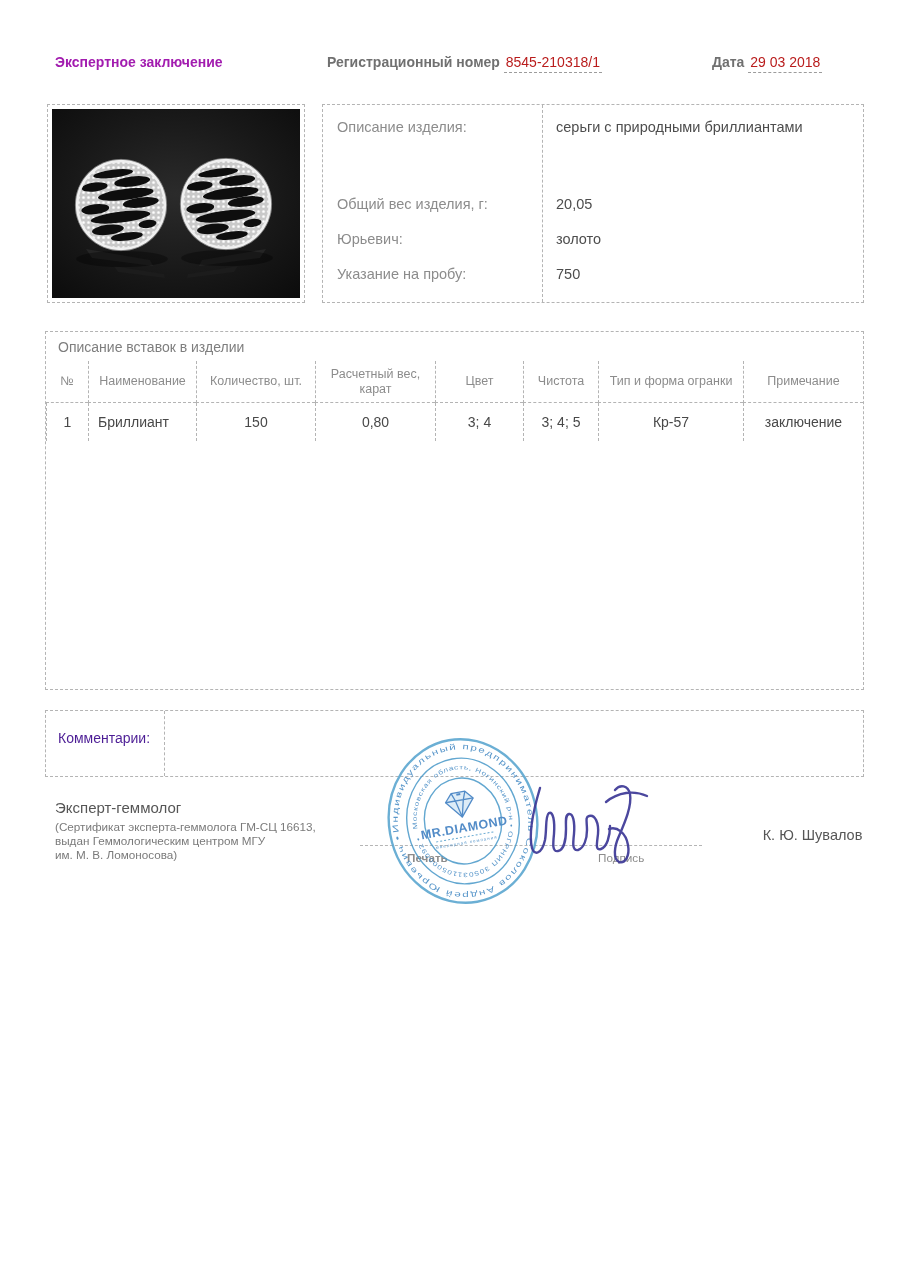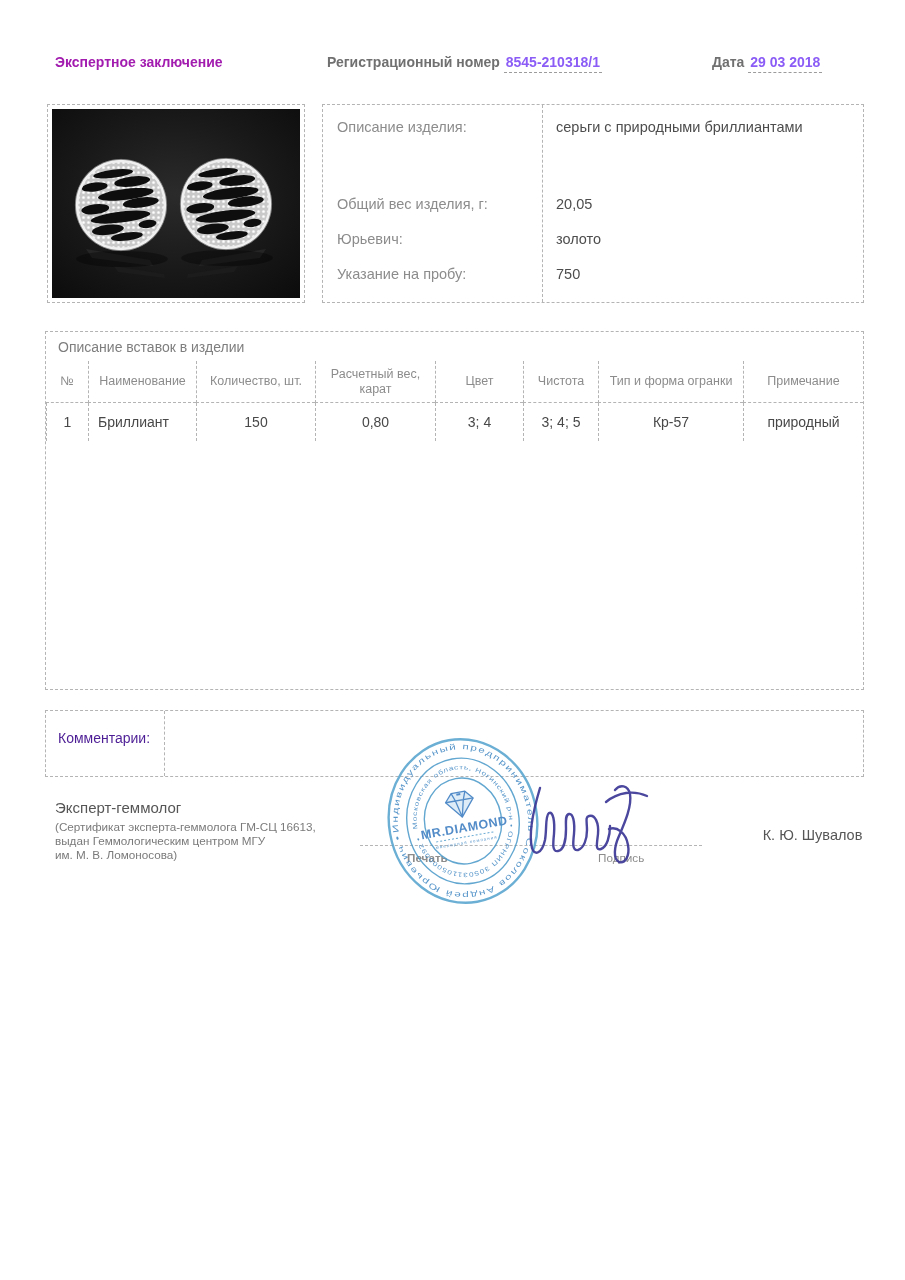--- a/index.html
+++ b/index.html
@@ -6,21 +6,21 @@
   body{font-family:"Liberation Sans", sans-serif; -webkit-font-smoothing:antialiased;}
   .page{position:relative;width:905px;height:1280px;background:#ffffff;overflow:hidden;}
 
   .abs{position:absolute;}
 
   
   .doc-title{left:55px;top:54px;font-size:14px;font-weight:bold;color:#a21caf;}
   .reg-block{left:327px;top:54px;font-size:14px;color:#6f6f6f;}
   .date-block{left:712px;top:54px;font-size:14px;color:#6f6f6f;}
   .hdr-label{font-weight:bold;color:#707070;}
-  .hdr-value{font-weight:bold;color:#8b5cf6;border-bottom:1px dashed #9c9c9c;padding:0 2px 2px 2px;margin-top:45px;}
+  .hdr-value{font-weight:normal;color:#b91c1c;border-bottom:1px dashed #9c9c9c;padding:0 2px 2px 2px;margin-top:45px;}
 
   
   .dash-box{border:1px dashed #b4b4b4;box-sizing:border-box;background:#fff;}
 
   
   .photo-box{left:47px;top:104px;width:258px;height:199px;padding:4px;}
   .photo-box svg{display:block;}
 
   
   .info-box{left:322px;top:104px;width:542px;height:199px;}
@@ -153,21 +153,21 @@
       <div class="th">Тип и форма огранки</div>
       <div class="th">Примечание</div>
 
       <div class="td">1</div>
       <div class="td name">Бриллиант</div>
       <div class="td">150</div>
       <div class="td">0,80</div>
       <div class="td">3; 4</div>
       <div class="td">3; 4; 5</div>
       <div class="td">Кр-57</div>
-      <div class="td">природный</div>
+      <div class="td">заключение</div>
     </div>
   </div>
 
   <div class="abs dash-box comments-box">
     <div class="comments-divider"></div>
     <div class="comments-label">Комментарии:</div>
   </div>
 
   <div class="abs expert-block">
     <div class="expert-title">Эксперт-геммолог</div>

